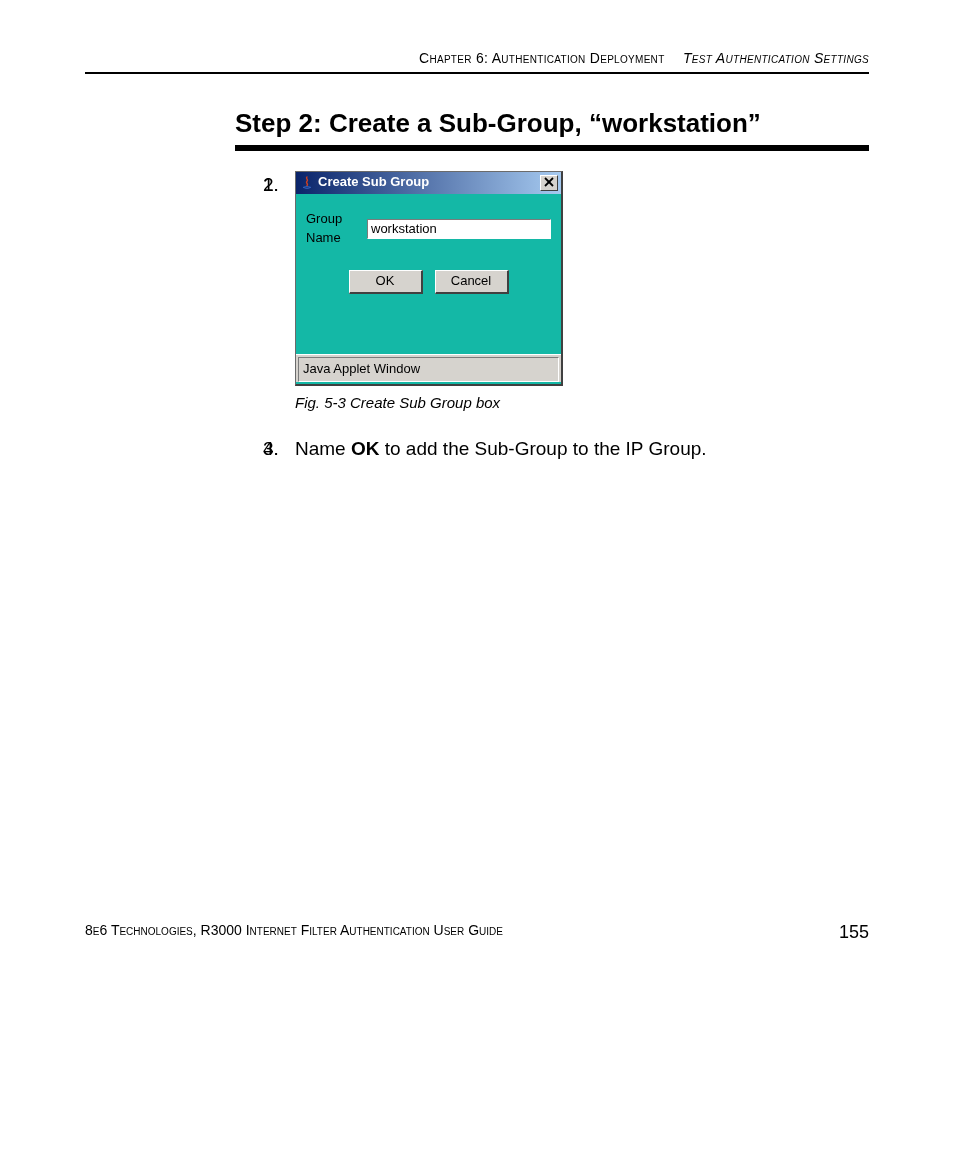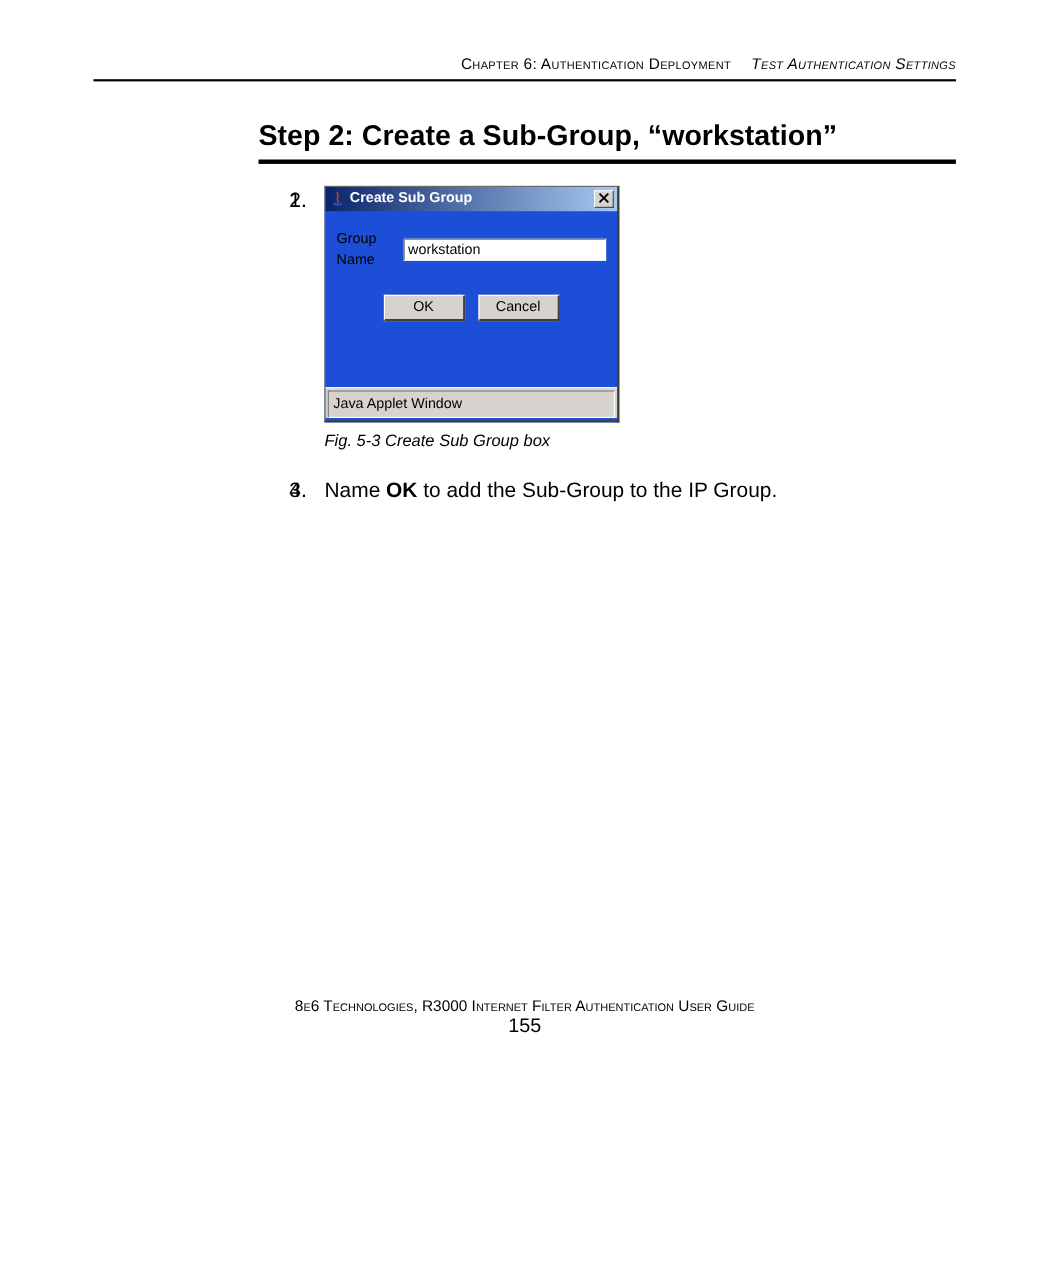--- a/index.html
+++ b/index.html
@@ -22,21 +22,21 @@
   .header .sep { display:inline-block; width:10px; }
   .header .subsection { font-style: italic; }
   .content {
     margin-top: 34px;
     padding-left: 150px;
   }
   .step-title {
     font-size: 26px;
     font-weight: bold;
     padding-bottom: 6px;
-    border-bottom: 4px solid #000000;
+    border-bottom: 6px solid #000000;
     margin-bottom: 20px;
   }
   ol.steps {
     list-style: none;
     padding-left: 60px;
     font-size: 19px;
     line-height: 1.45;
   }
   ol.steps > li {
     position: relative;
@@ -49,21 +49,21 @@
     top: 0;
   }
   .dialog-wrap {
     margin: 14px 0 2px 0;
   }
   .dialog {
     width: 268px;
     border: 1px solid #6b6b6b;
     border-right: 2px solid #404040;
     border-bottom: 2px solid #404040;
-    background: #1d4ed8;
+    background: #14b8a6;
     font-family: Tahoma, Arial, sans-serif;
     font-size: 13px;
     color: #000;
   }
   .titlebar {
     display: flex;
     align-items: center;
     background: linear-gradient(to right, #0a246a, #a6caf0);
     color: #fff;
     padding: 2px 3px 3px 4px;
@@ -155,24 +155,23 @@
   }
   .bi { font-weight: bold; font-style: italic; }
   .b { font-weight: bold; }
   .footer {
     position: absolute;
     left: 85px;
     right: 85px;
     bottom: 54px;
     display: flex;
     justify-content: space-between;
-    align-items: center;
+    align-items: flex-start;
     font-size: 14px;
     font-variant: small-caps;
-    flex-direction: column;
   }
   .footer .pagenum { font-size: 18px; font-variant: normal; }
 </style>
 </head>
 <body>
 
 <div class="page">
 
   <div class="header">
     <span class="chapter">Chapter 6: Authentication Deployment</span>

